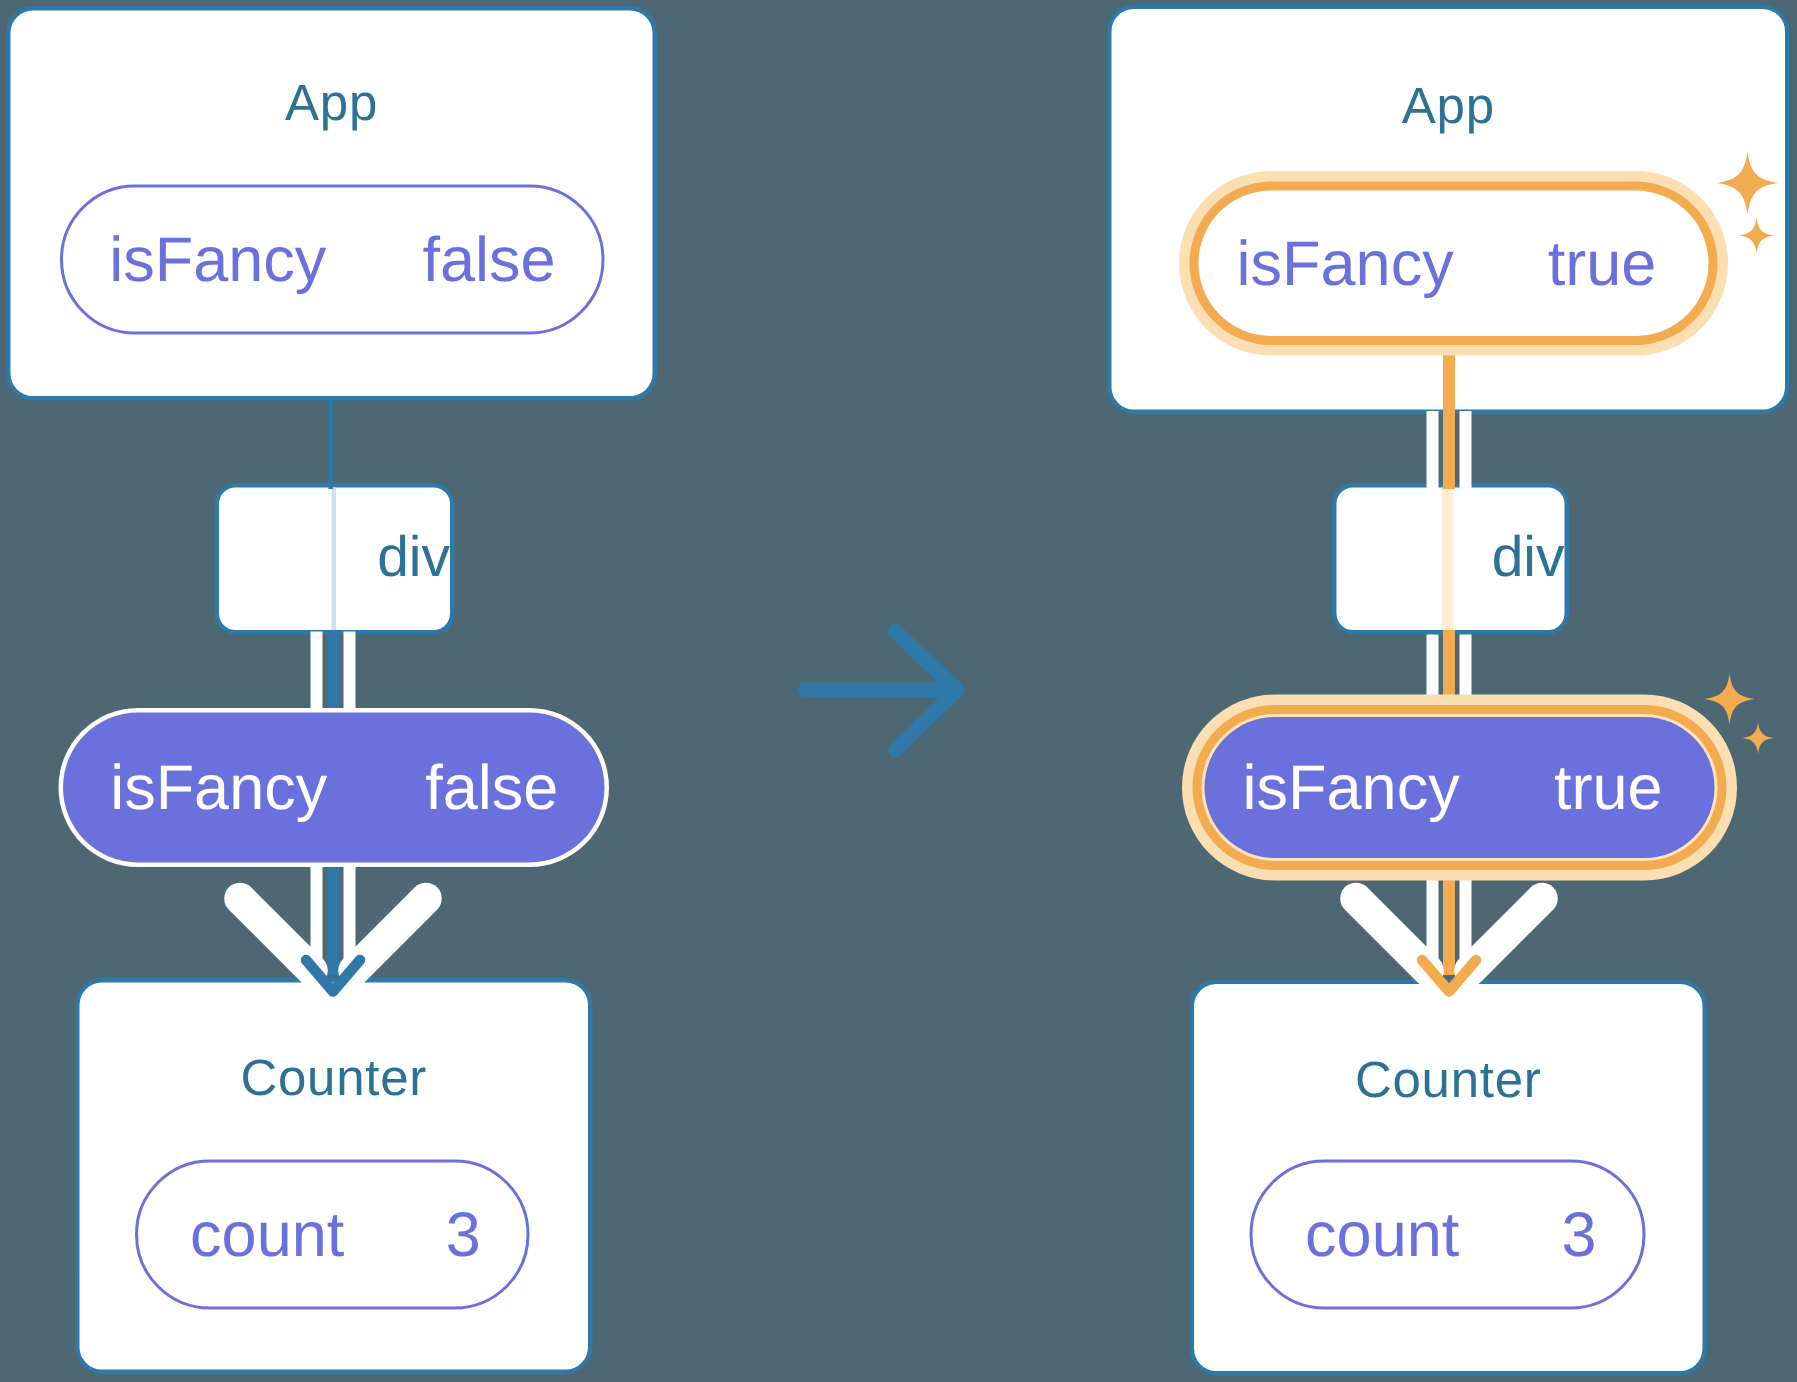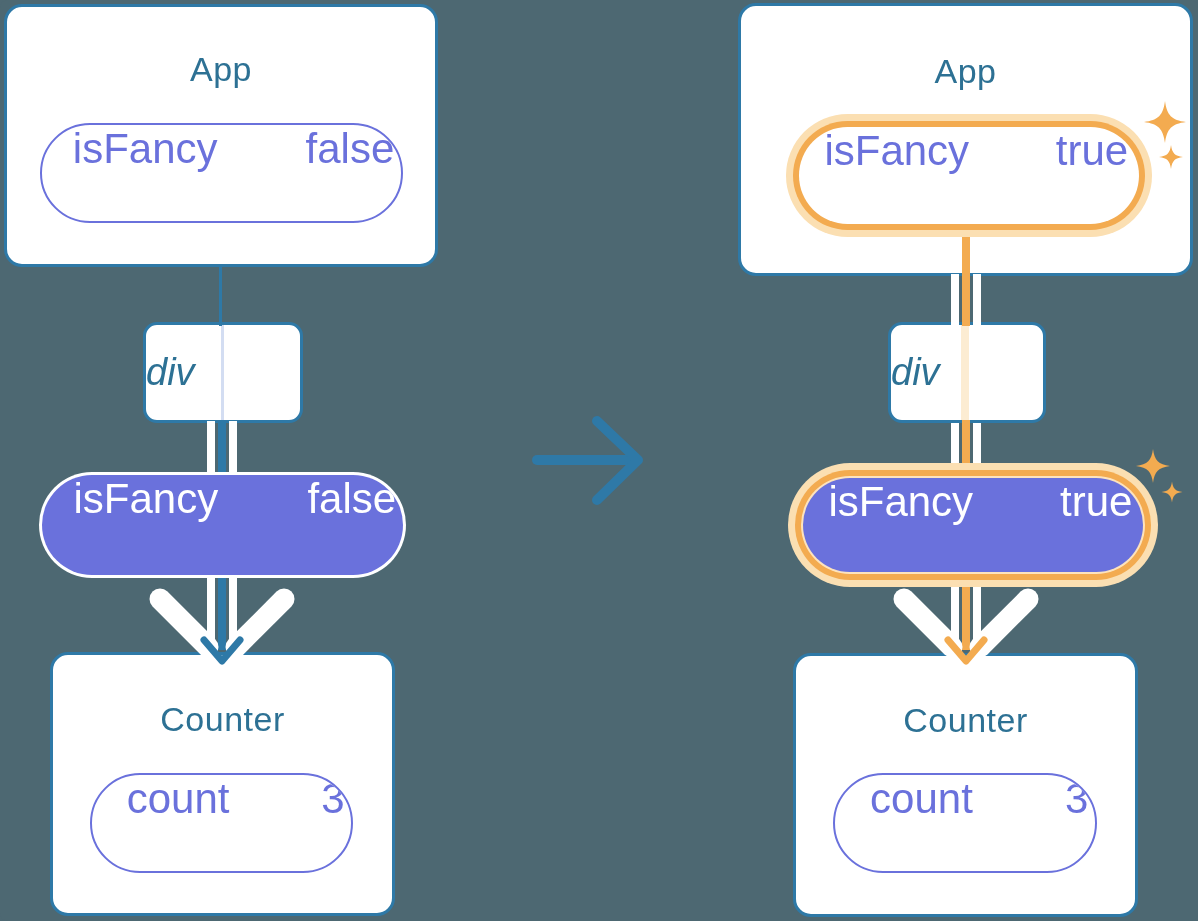--- a/index.html
+++ b/index.html
@@ -12,28 +12,28 @@
     position:absolute;background:#ffffff;border:3px solid #2e79a7;
     border-radius:18px;box-sizing:border-box;z-index:1;
   }
   .card-title{
     position:absolute;text-align:center;color:#2d7194;font-size:34px;
     letter-spacing:.5px;z-index:4;
   }
   .node{
     position:absolute;background:#ffffff;border:3px solid #2e79a7;
     border-radius:14px;box-sizing:border-box;z-index:1;
-    display:flex;align-items:center;justify-content:flex-start;
-    color:#2d7194;font-size:38px;font-style:italic;
+    display:flex;align-items:center;justify-content:flex-end;
+    color:#2d7194;font-size:38px;
   }
   .through-line{position:absolute;top:0;bottom:0;z-index:0;}
   .node .label{position:relative;z-index:2;}
   .pill{
-    position:absolute;display:flex;align-items:flex-start;border-radius:999px;
-    box-sizing:border-box;overflow:hidden;z-index:3;font-size:42px;gap:24px;
+    position:absolute;display:flex;align-items:center;border-radius:999px;
+    box-sizing:border-box;overflow:hidden;z-index:3;font-size:42px;
   }
   .pill .cell{display:flex;align-items:center;justify-content:center;}
   .pill .cell.key{width:57.5%;}
   .pill .cell.val{flex:1;}
   .pill.counter-split .cell.key{width:66.5%;}
   .pill .sep{width:3px;}
   .pill-plain{background:#fff;border:2.5px solid #6a71dc;color:#6a71dc;}
   .pill-plain .sep{background:#6a71dc;width:2.5px;}
   .pill-state{background:#6a71dc;color:#ffffff;box-shadow:0 0 0 3px #ffffff;}
   .pill-state .sep{background:#ffffff;}

